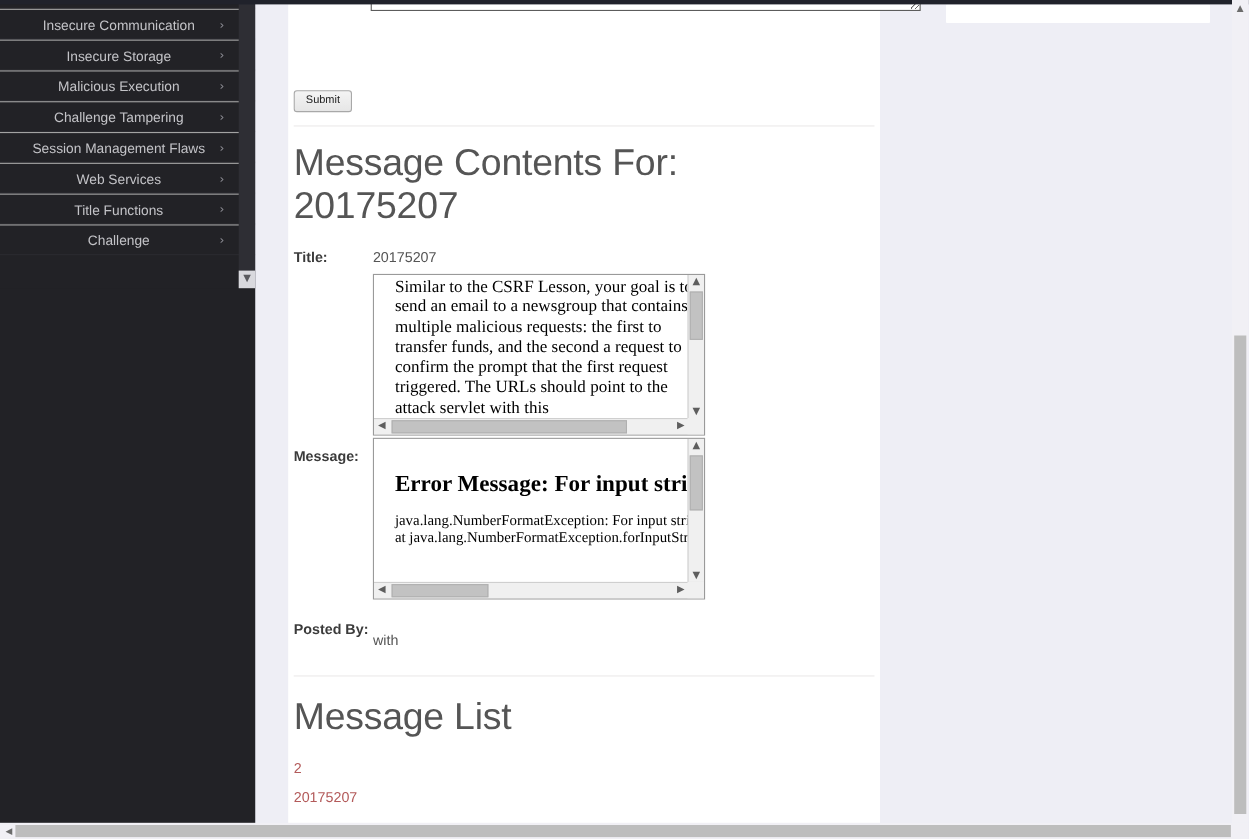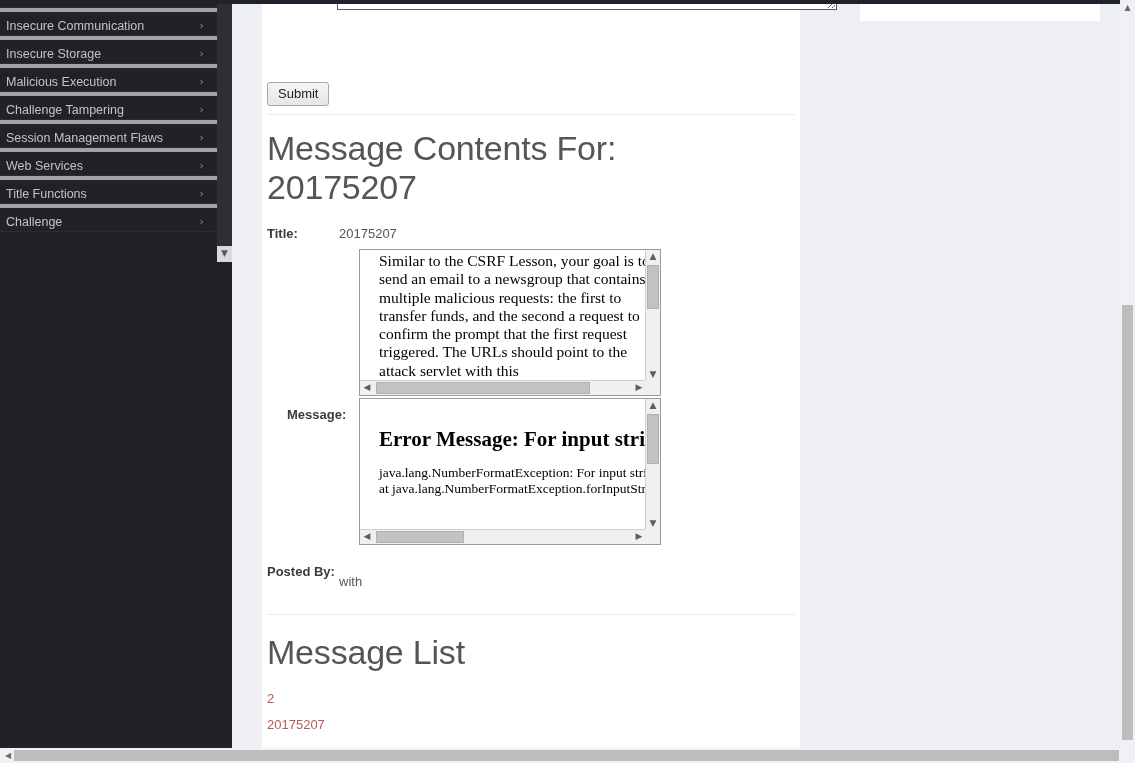--- a/index.html
+++ b/index.html
@@ -46,24 +46,25 @@
     width: 232px;
   }
   .side-item {
     position: relative;
     height: 28px;
     line-height: 28px;
     padding: 0 22px 0 6px;
     color: #c3c3c7;
     font-size: 12.5px;
     border-bottom: 1px solid #2b2b30;
-    border-top: 4px solid #a3a3a3;
+    border-top: 1px solid #a3a3a3;
     white-space: nowrap;
     overflow: hidden;
     cursor: pointer;
+    text-align: center;
   }
   .side-chev {
     position: absolute;
     right: 28px; top: 0;
     line-height: 28px;
     font-size: 11px;
     color: #8b8b92;
     font-family: "DejaVu Sans", sans-serif;
   }
   
@@ -128,21 +129,21 @@
     resize: both;
     font-family: "Liberation Sans", sans-serif;
     font-size: 13px;
     padding: 3px;
     overflow: auto;
   }
   .submit-btn {
     position: absolute;
     left: 5px; top: 78px;
     padding: 3px 10px 4px 10px;
-    font-size: 13px;
+    font-size: 10px;
     font-family: "Liberation Sans", sans-serif;
     color: #222;
     background: linear-gradient(#f4f4f4, #e6e6e6);
     border: 1px solid #a8a8a8;
     border-radius: 3px;
     cursor: pointer;
   }
 
   .hr-sep {
     position: relative;
@@ -417,21 +418,21 @@
     <h1 class="page-h">Message Contents For: 20175207</h1>
 
     <div class="detail">
 
       <div class="row" style="margin-top:14px;">
         <div class="row-label">Title:</div>
         <div class="row-value">20175207</div>
       </div>
 
       <div class="row" style="margin-top:5px;">
-        <div class="row-label" style="padding-top:156px;margin-left:20px;">Message:</div>
+        <div class="row-label" style="padding-top:156px;">Message:</div>
         <div class="row-value" style="padding-top:0;">
 
           <div class="ifr">
             <div class="ifr-inner">
               <div class="ifr-body shift">Similar to the CSRF Lesson, your goal is to send an email to a newsgroup that contains multiple malicious requests: the first to transfer funds, and the second a request to confirm the prompt that the first request triggered. The URLs should point to the attack servlet with this</div>
             </div>
             <div class="sb-v">
               <div class="arr-up">▲</div>
               <div class="thumb-v"></div>
               <div class="arr-dn">▼</div>

